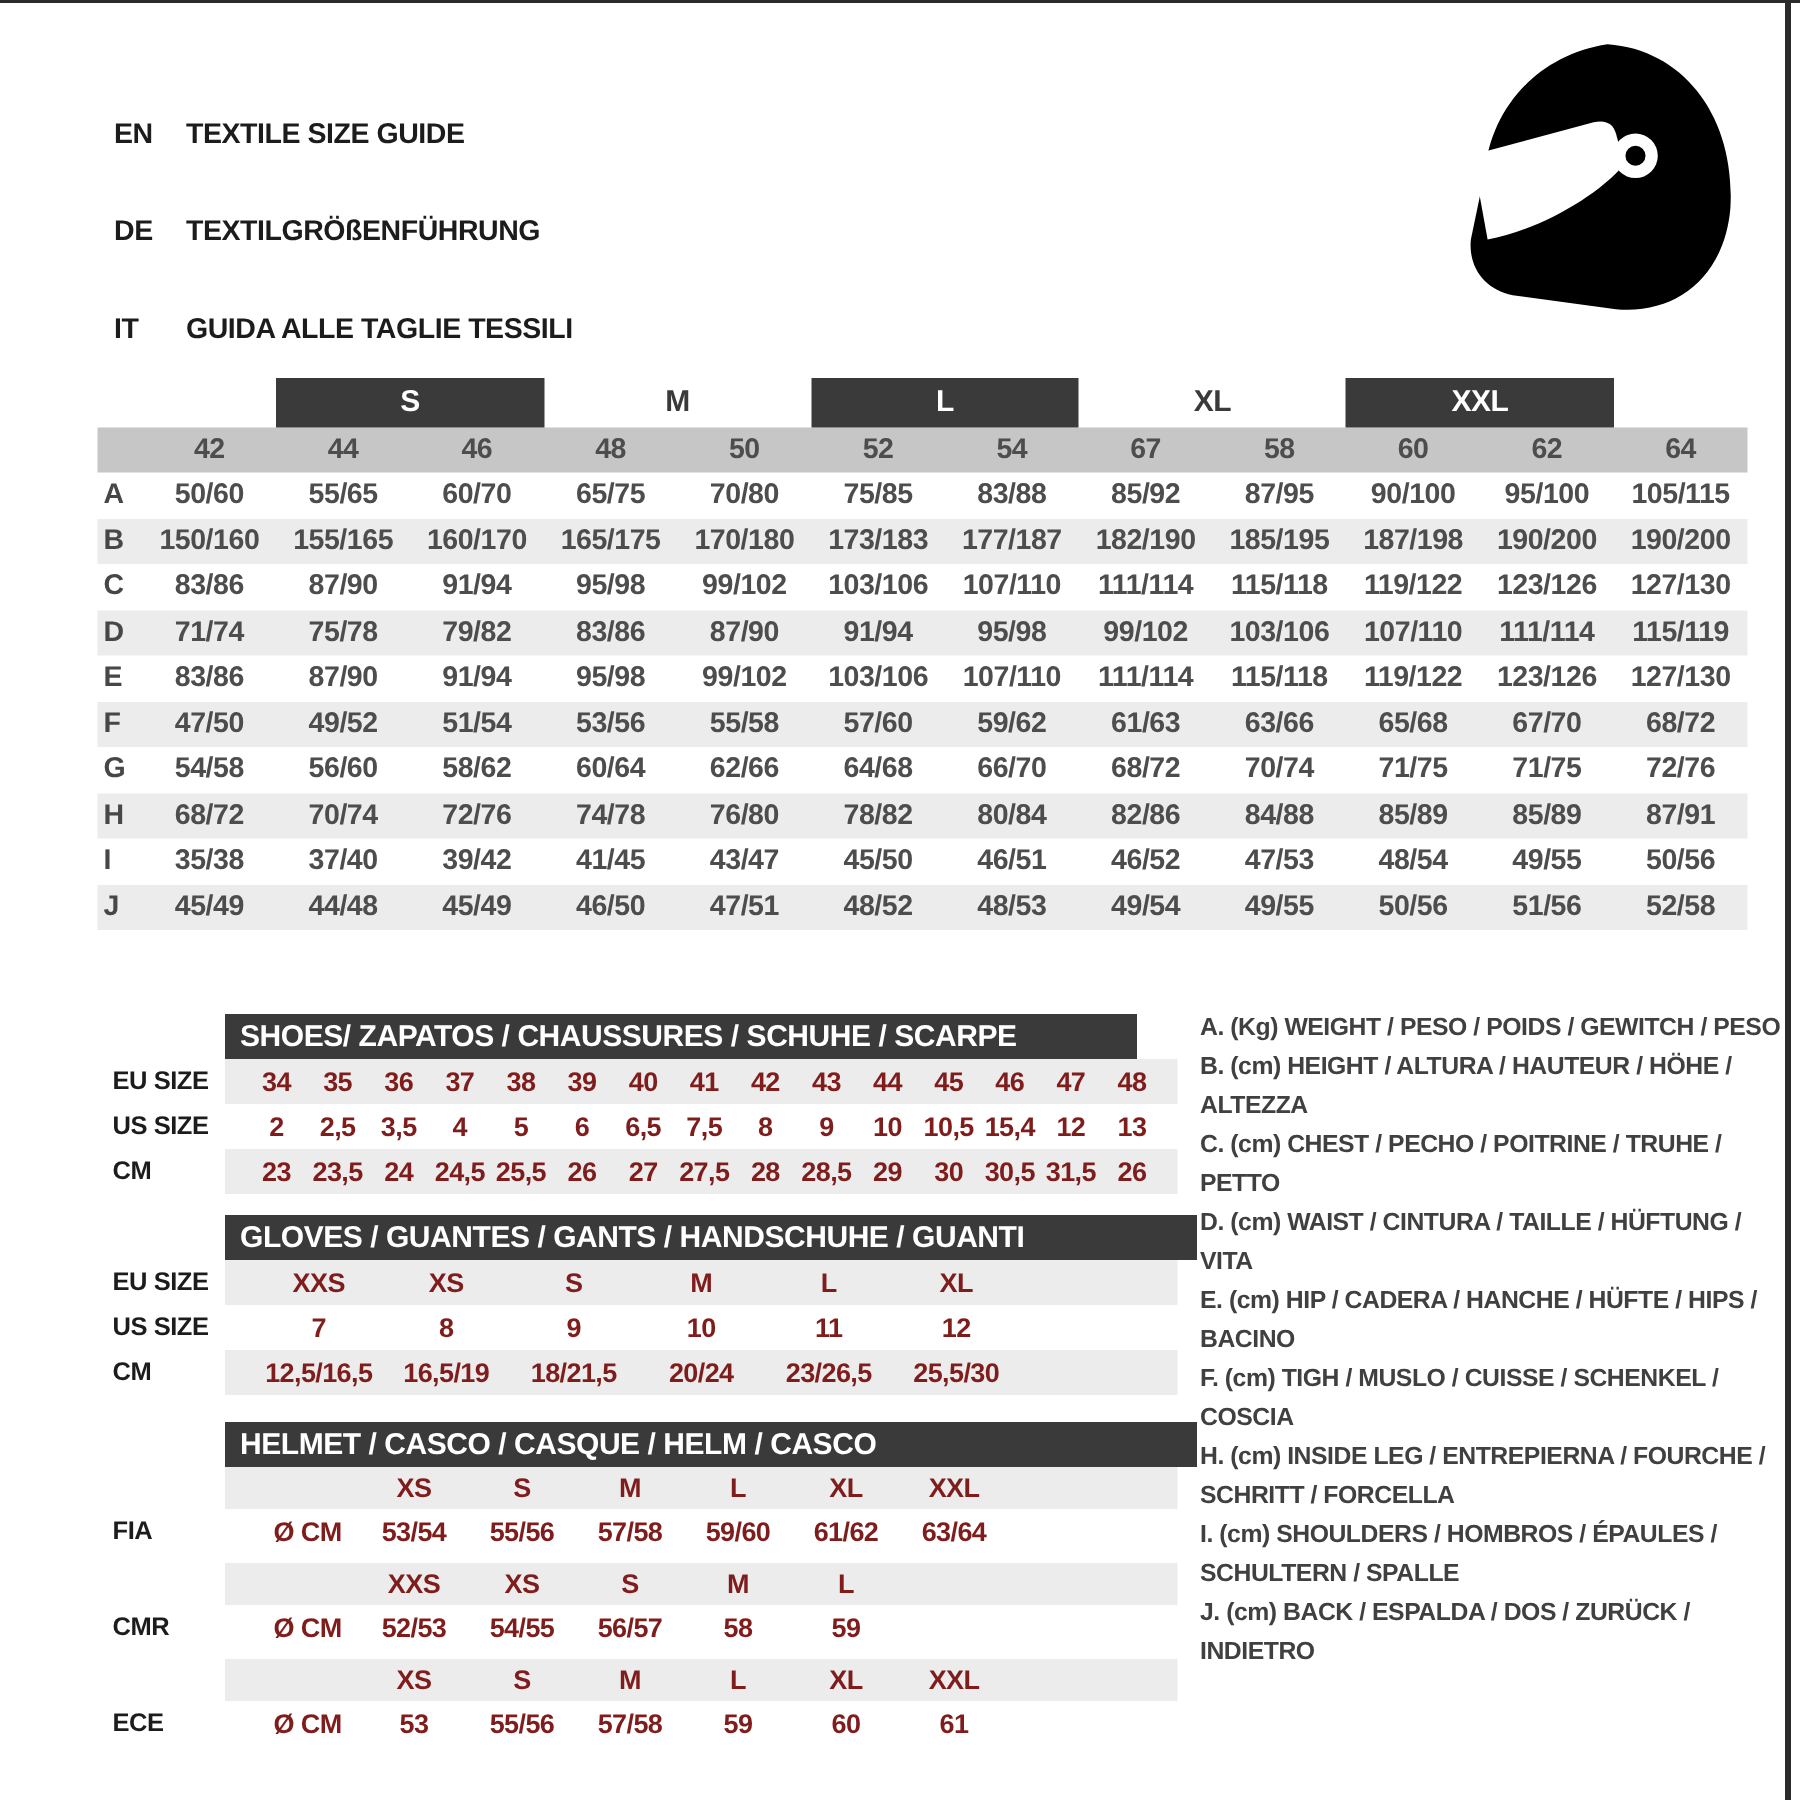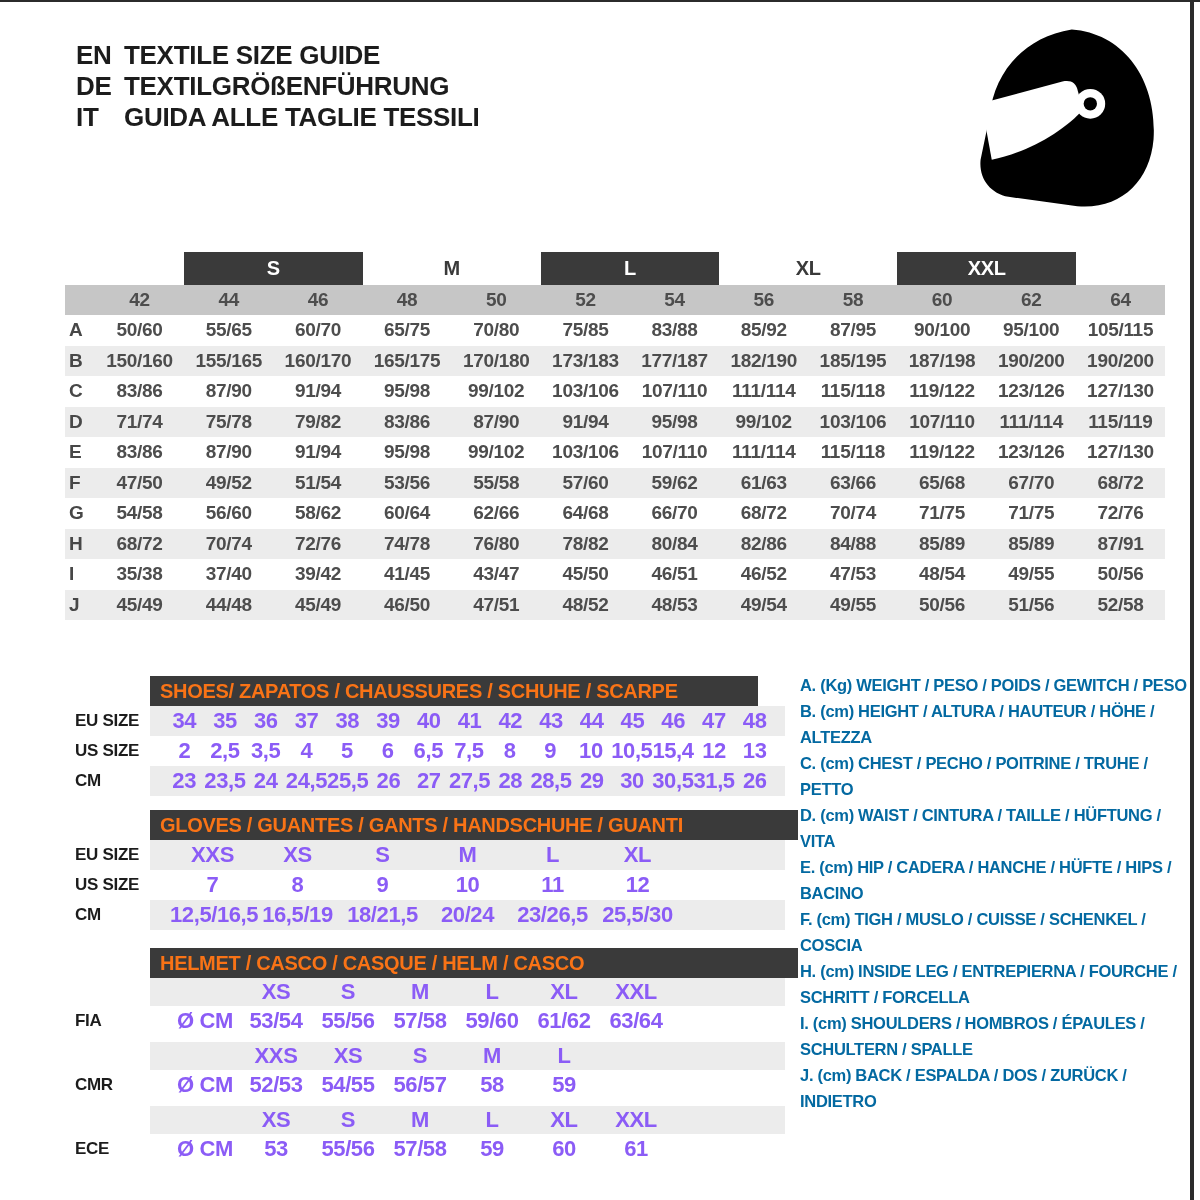--- a/index.html
+++ b/index.html
@@ -9,21 +9,21 @@
     font-family:"Liberation Sans", sans-serif;
     font-weight:bold;
     color:#1c1c1c;
     -webkit-font-smoothing:antialiased;
   }
   .frame-top { position:absolute; top:0; left:0; width:1200px; height:2px; background:#2b2b2b; }
   .frame-right { position:absolute; top:0; left:1190px; width:4px; height:1200px; background:#2b2b2b; }
 
   
   .langs { position:absolute; left:76px; top:40px; letter-spacing:-0.3px; }
-  .lang-row { display:flex; height:31px; align-items:center; font-size:26px; }
+  .lang-row { display:flex; height:31px; align-items:center; font-size:19px;margin-top:34px; }
   .lang-code { width:48px; }
 
   
   .helmet-icon { position:absolute; left:972px; top:22px; width:192px; height:186px; }
 
   
   .size-table { position:absolute; left:65px; top:252px; width:1100px;
     --cols: 30px repeat(12, 1fr); font-size:19px; color:#4d4d4d; letter-spacing:-0.3px; }
   .thead { display:grid; grid-template-columns:var(--cols); height:33px; }
   .group { grid-column:span 2; display:flex; align-items:center; justify-content:center; font-size:20px; }
@@ -31,38 +31,38 @@
   .group.light { background:transparent; color:#3a3a3a; }
   .spacer2 { grid-column:span 2; } .spacer1 { grid-column:span 1; }
   .tnums { display:grid; grid-template-columns:var(--cols); height:30px; background:#c6c6c6;
     align-items:center; text-align:center; }
   .trow { display:grid; grid-template-columns:var(--cols); height:30.5px; align-items:center; text-align:center; }
   .trow.alt { background:#ececec; }
   .tletter { text-align:left; padding-left:4px; color:#474747; }
 
   
   .left-tables { position:absolute; left:75px; top:676px; width:710px; }
-  .bar { margin-left:75px; height:30px; background:#3a3a3a; color:#f97316; font-size:20px;
+  .bar { margin-left:75px; height:30px; background:#3a3a3a; color:#ffffff; font-size:20px;
     display:flex; align-items:center; padding-left:10px; box-sizing:border-box; letter-spacing:-0.3px; }
   .bar.w-shoes { width:608px; }
   .bar.w-std { width:648px; }
   .srow { display:flex; height:30px; align-items:center; }
   .rlabel { width:75px; font-size:17px; letter-spacing:-0.3px; }
   .band { width:635px; height:100%; display:grid; align-items:center; text-align:center;
-    color:#8b5cf6; font-size:22px; box-sizing:border-box; letter-spacing:-0.4px; }
+    color:#7f1d1d; font-size:18px; box-sizing:border-box; letter-spacing:-0.4px; }
   .band.shaded { background:#ececec; }
   .grid-shoes  { grid-template-columns:repeat(15, 1fr); padding:0 10px 0 14px; }
   .grid-gloves { grid-template-columns:repeat(6, 85px); padding-left:20px; }
   .grid-helmet { grid-template-columns:70px repeat(6, 72px); padding-left:20px; }
   .gap14 { height:14px; } .gap18 { height:18px; } .gap6 { height:6px; }
   .hsizes { height:28px; }
 
   
   .legend { position:absolute; left:800px; top:672px; width:392px;
-    font-size:16.5px; line-height:26px; letter-spacing:-0.3px; color:#0369a1; }
+    font-size:16.5px; line-height:26px; letter-spacing:-0.3px; color:#404040; }
 </style>
 </head>
 <body>
 
 <div class="frame-top"></div>
 <div class="frame-right"></div>
 
 <div class="langs" id="langs">
     <div class="lang-row">
       <span class="lang-code">EN</span>
@@ -99,21 +99,21 @@
     </div>
   <div class="tnums" id="tnums">
       <div></div>
       <div>42</div>
       <div>44</div>
       <div>46</div>
       <div>48</div>
       <div>50</div>
       <div>52</div>
       <div>54</div>
-      <div>56</div>
+      <div>67</div>
       <div>58</div>
       <div>60</div>
       <div>62</div>
       <div>64</div>
     </div>
   <div id="tbody">
       <div class="trow">
         <div class="tletter">A</div>
         <div>50/60</div>
         <div>55/65</div>

